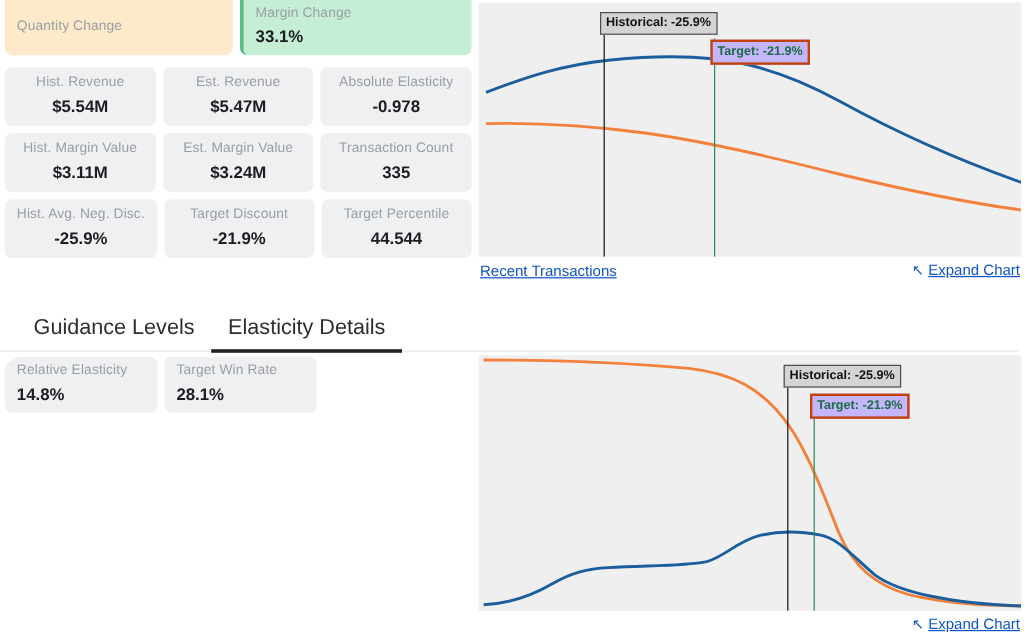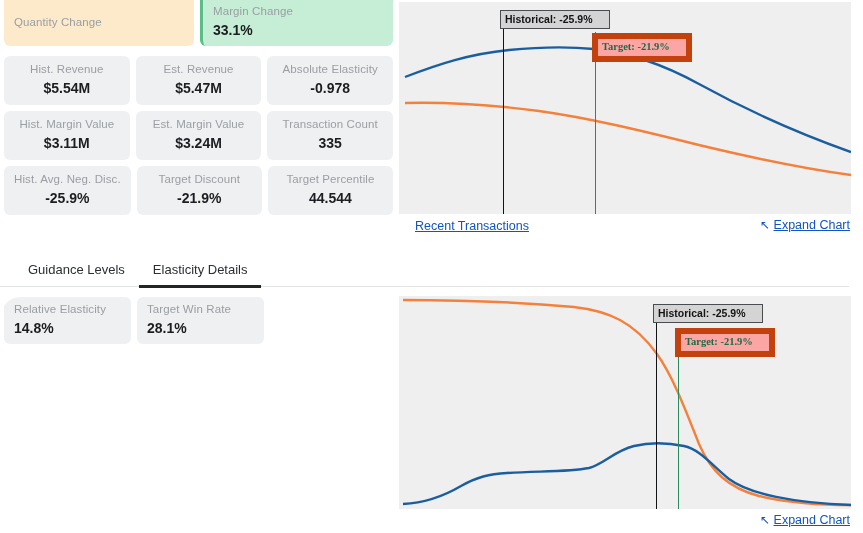--- a/index.html
+++ b/index.html
@@ -68,21 +68,21 @@
   }
   .tabs {
     display: flex;
     gap: 0px;
     padding-left: 14px;
     border-bottom: 1px solid #e3e4e6;
     width: 849px;
   }
   .tab {
     padding: 7px 14px 8px 14px;
-    font-size: 13px;
+    font-size: 18px;
     color: #2b2e33;
     cursor: pointer;
     border-bottom: 3px solid transparent;
     margin-bottom: -2px;
     white-space: nowrap;
   }
   .tab.active { border-bottom-color: #222528; font-weight: normal; }
 
   
   .bottom-left {
@@ -115,50 +115,49 @@
   .plot svg { position: absolute; left: 0; top: 0; }
 
   .vline { position: absolute; width: 0; border-left-width: 1.5px; border-left-style: solid; }
   .vline.hist   { border-left-color: #111315; }
   .vline.target { border-left-color: #2d8a5c; }
 
   .marker-box {
     position: absolute;
     font-size: 10.5px;
     font-weight: bold;
-    padding: 2px 16px 3px 4px;
+    padding: 2px 4px 3px 4px;
     white-space: nowrap;
     line-height: 12px;
   }
   .marker-box.hist {
     background: #d4d4d4;
     border: 1px solid #4a4d50;
     color: #111315;
   }
   .marker-box.target {
-    background: #fca5a5;
-    border: 6px solid #c2410c;
+    background: #c4b5fd;
+    border: 2px solid #c2410c;
     color: #1d6b45;
-    font-family: Liberation Serif, serif;
   }
 
   .links {
     position: relative;
     height: 24px;
     width: 100%;
   }
   .link {
     position: absolute;
     font-size: 12.5px;
     color: #1154c4;
     text-decoration: underline;
     cursor: pointer;
     white-space: nowrap;
   }
-  .link.left  { left: 16px;  top: 5px; }
+  .link.left  { left: 1px;  top: 5px; }
   .expand-grp { position: absolute; right: 1px; top: 4px; display: flex; align-items: center; gap: 4px; }
   .expand-grp .link { position: static; text-align: center; }
   .expand-ico { color: #1154c4; font-size: 12px; line-height: 12px; display:inline-block; transform: scaleX(-1); }
 </style>
 </head>
 <body>
 
 <div class="page">
 
   <div class="left-pane">

